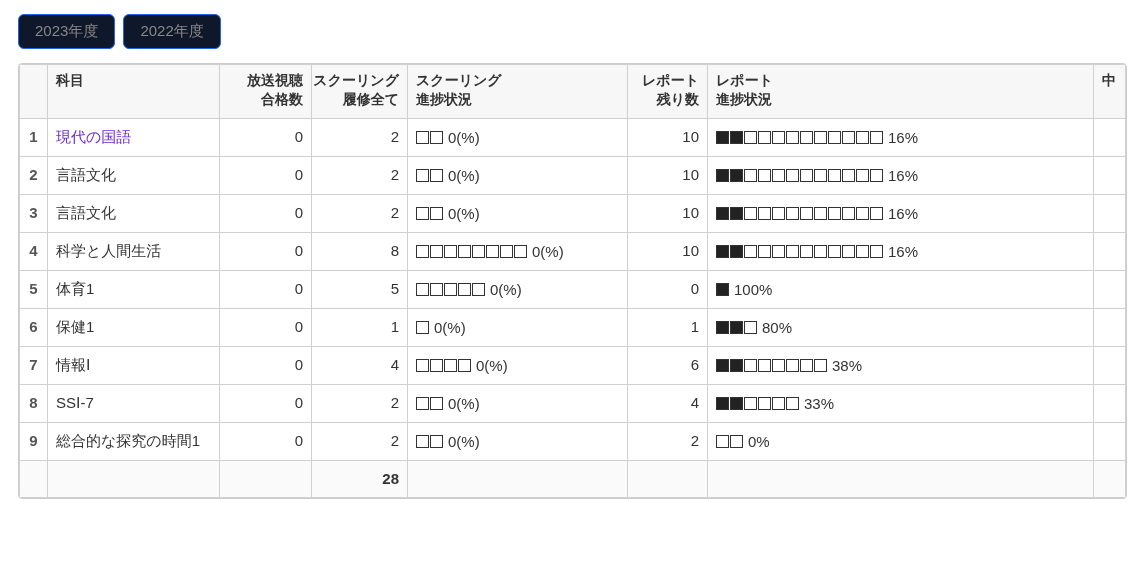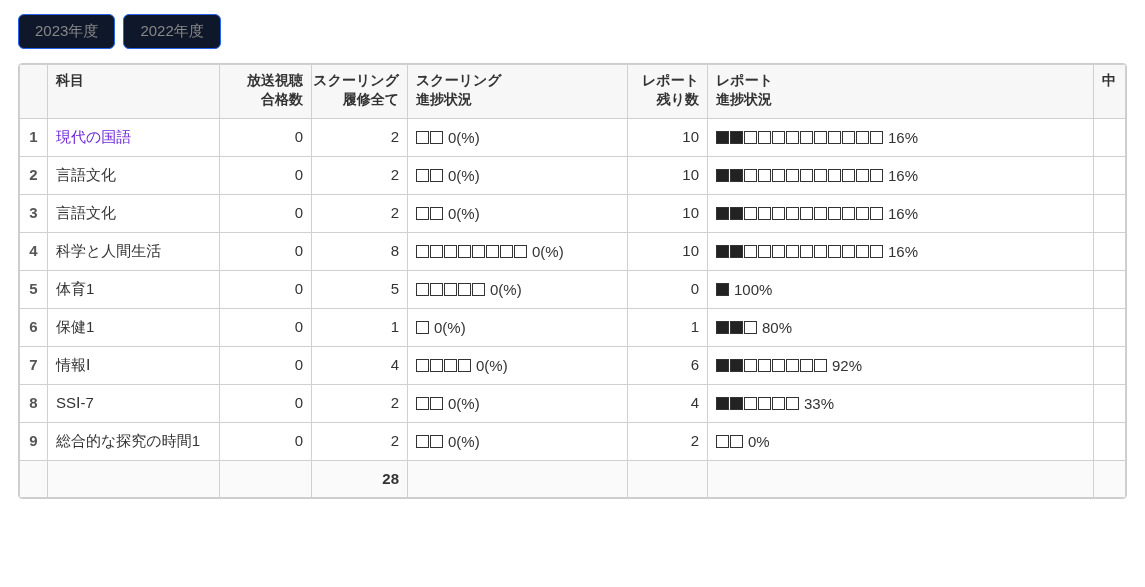--- a/index.html
+++ b/index.html
@@ -227,21 +227,21 @@
           <td><span class="prog-box fill"></span><span class="prog-box fill"></span><span class="prog-box"></span><span class="prog-text">80%</span></td>
           <td></td>
         </tr>
         <tr>
           <td class="idx">7</td>
           <td>情報Ⅰ</td>
           <td class="num">0</td>
           <td class="num">4</td>
           <td><span class="prog-box"></span><span class="prog-box"></span><span class="prog-box"></span><span class="prog-box"></span><span class="prog-text">0(%)</span></td>
           <td class="num">6</td>
-          <td><span class="prog-box fill"></span><span class="prog-box fill"></span><span class="prog-box"></span><span class="prog-box"></span><span class="prog-box"></span><span class="prog-box"></span><span class="prog-box"></span><span class="prog-box"></span><span class="prog-text">92%</span></td>
+          <td><span class="prog-box fill"></span><span class="prog-box fill"></span><span class="prog-box"></span><span class="prog-box"></span><span class="prog-box"></span><span class="prog-box"></span><span class="prog-box"></span><span class="prog-box"></span><span class="prog-text">38%</span></td>
           <td></td>
         </tr>
         <tr>
           <td class="idx">8</td>
           <td>SSⅠ-7</td>
           <td class="num">0</td>
           <td class="num">2</td>
           <td><span class="prog-box"></span><span class="prog-box"></span><span class="prog-text">0(%)</span></td>
           <td class="num">4</td>
           <td><span class="prog-box fill"></span><span class="prog-box fill"></span><span class="prog-box"></span><span class="prog-box"></span><span class="prog-box"></span><span class="prog-box"></span><span class="prog-text">33%</span></td>

